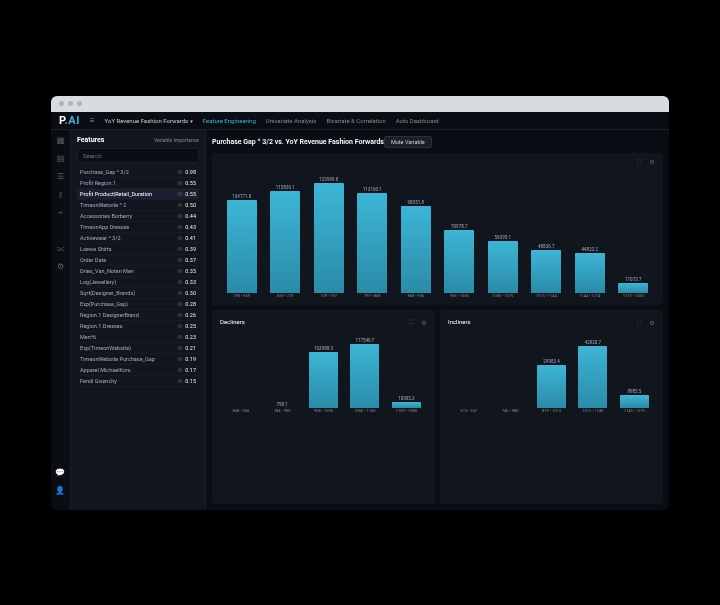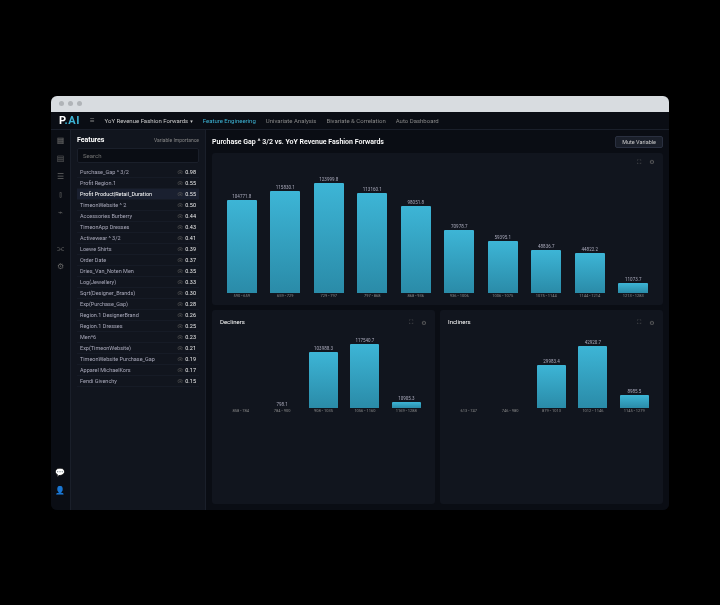--- a/index.html
+++ b/index.html
@@ -25,21 +25,21 @@
 .sblabel{color:#888;font-size:5px}
 .search{background:#0a0d14;border:1px solid #1a1f2a;color:#666;font-size:6px;padding:3px 5px;border-radius:2px;margin-bottom:4px}
 .flist{flex:1;overflow:hidden}
 .frow{display:flex;justify-content:space-between;align-items:center;padding:2px 3px;font-size:5.5px;border-bottom:1px solid #161b26}
 .fname{color:#aab;flex:1;overflow:hidden;text-overflow:ellipsis;white-space:nowrap}
 .frow.sel .fname{color:#fff}
 .frow.sel{background:#1a2030}
 .fval{color:#eee;display:flex;align-items:center;gap:2px}
 .eye{color:#555;font-size:5px}
 .main{flex:1;background:#0a0d14;padding:6px;display:flex;flex-direction:column;gap:5px;overflow:hidden}
-.mainhead{display:flex;justify-content:space-between;align-items:center}
+.mainhead{display:flex;justify-content:flex-start;align-items:center}
 .mtitle{color:#fff;font-size:7px;font-weight:600}
 .mutebtn{background:#1a1f2a;color:#ccc;font-size:5.5px;padding:2px 6px;border-radius:2px;border:1px solid #2a3040}
 .chartpanel{background:#11151e;border-radius:3px;padding:6px;position:relative}
 .chartacts{position:absolute;top:4px;right:6px;display:flex;gap:3px}
 .chartacts .icn{font-size:6px;color:#666}
 .chart{display:flex;align-items:flex-end;justify-content:space-around;height:140px;padding:0 2px}
 .chart.small{height:85px}
 .barcol{display:flex;flex-direction:column;align-items:center;flex:1;gap:1px}
 .barval{color:#aab;font-size:4.5px}
 .bar{width:70%;background:linear-gradient(180deg,#3db5d6 0%,#2a8ba8 100%);border-radius:1px 1px 0 0}

